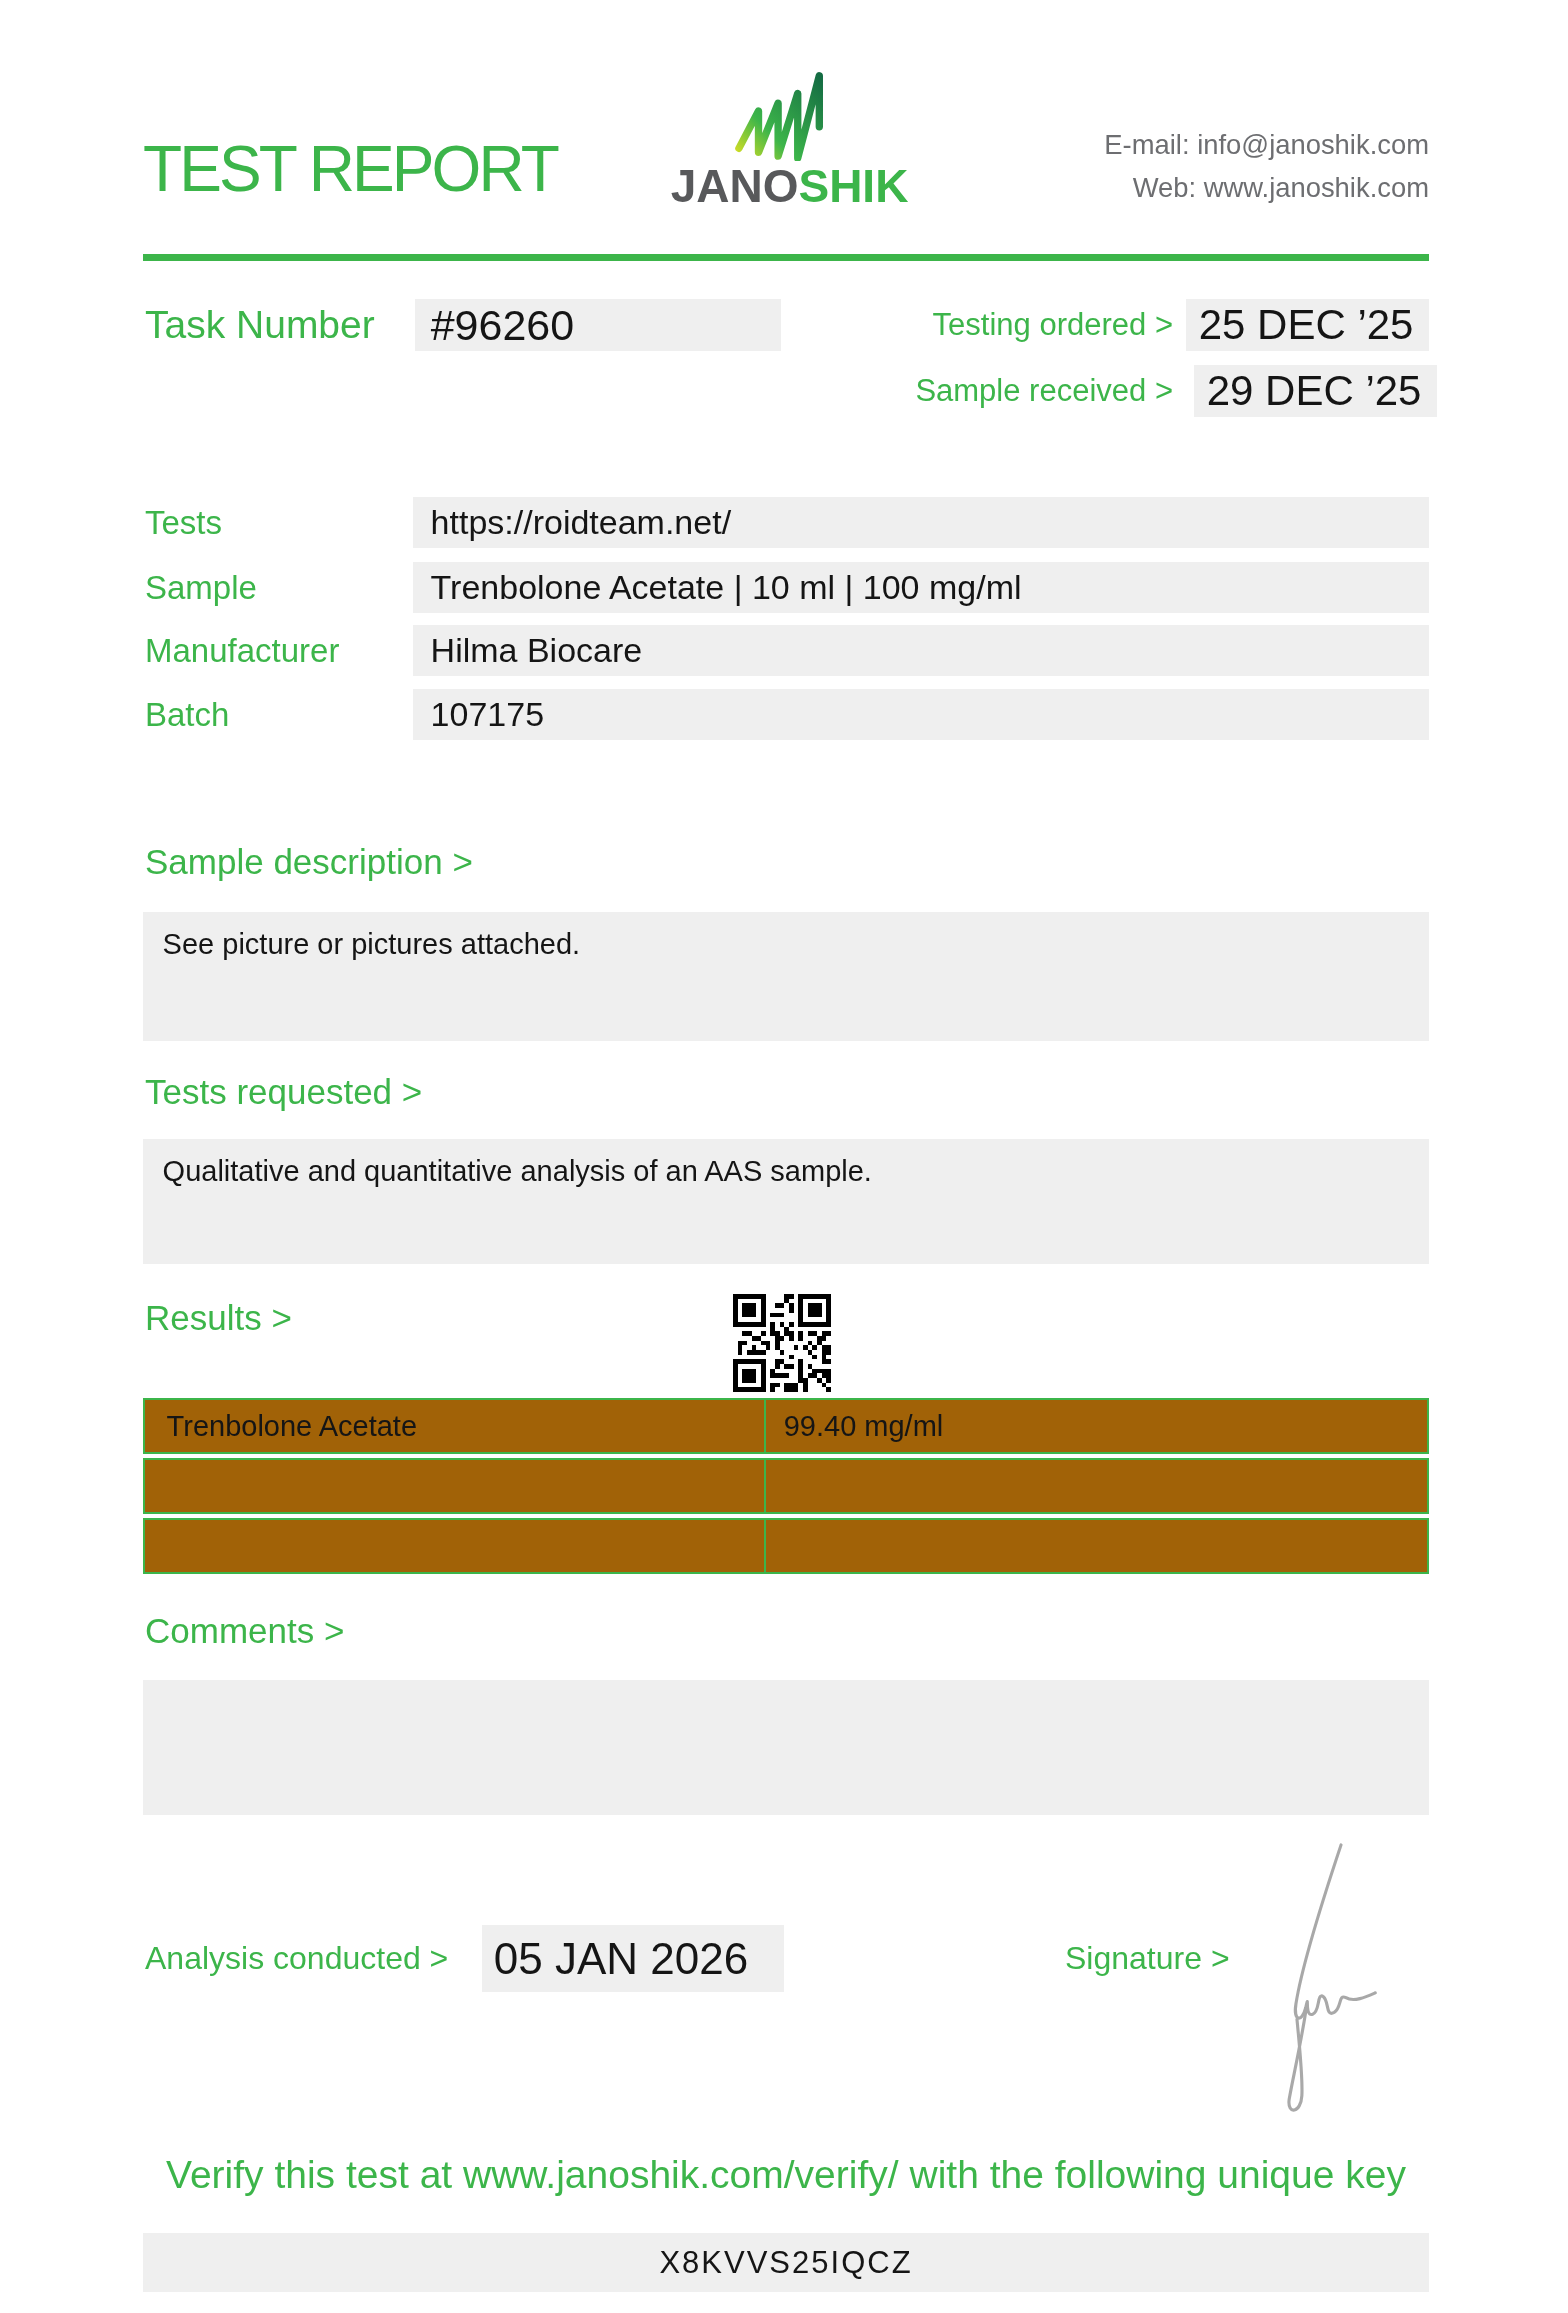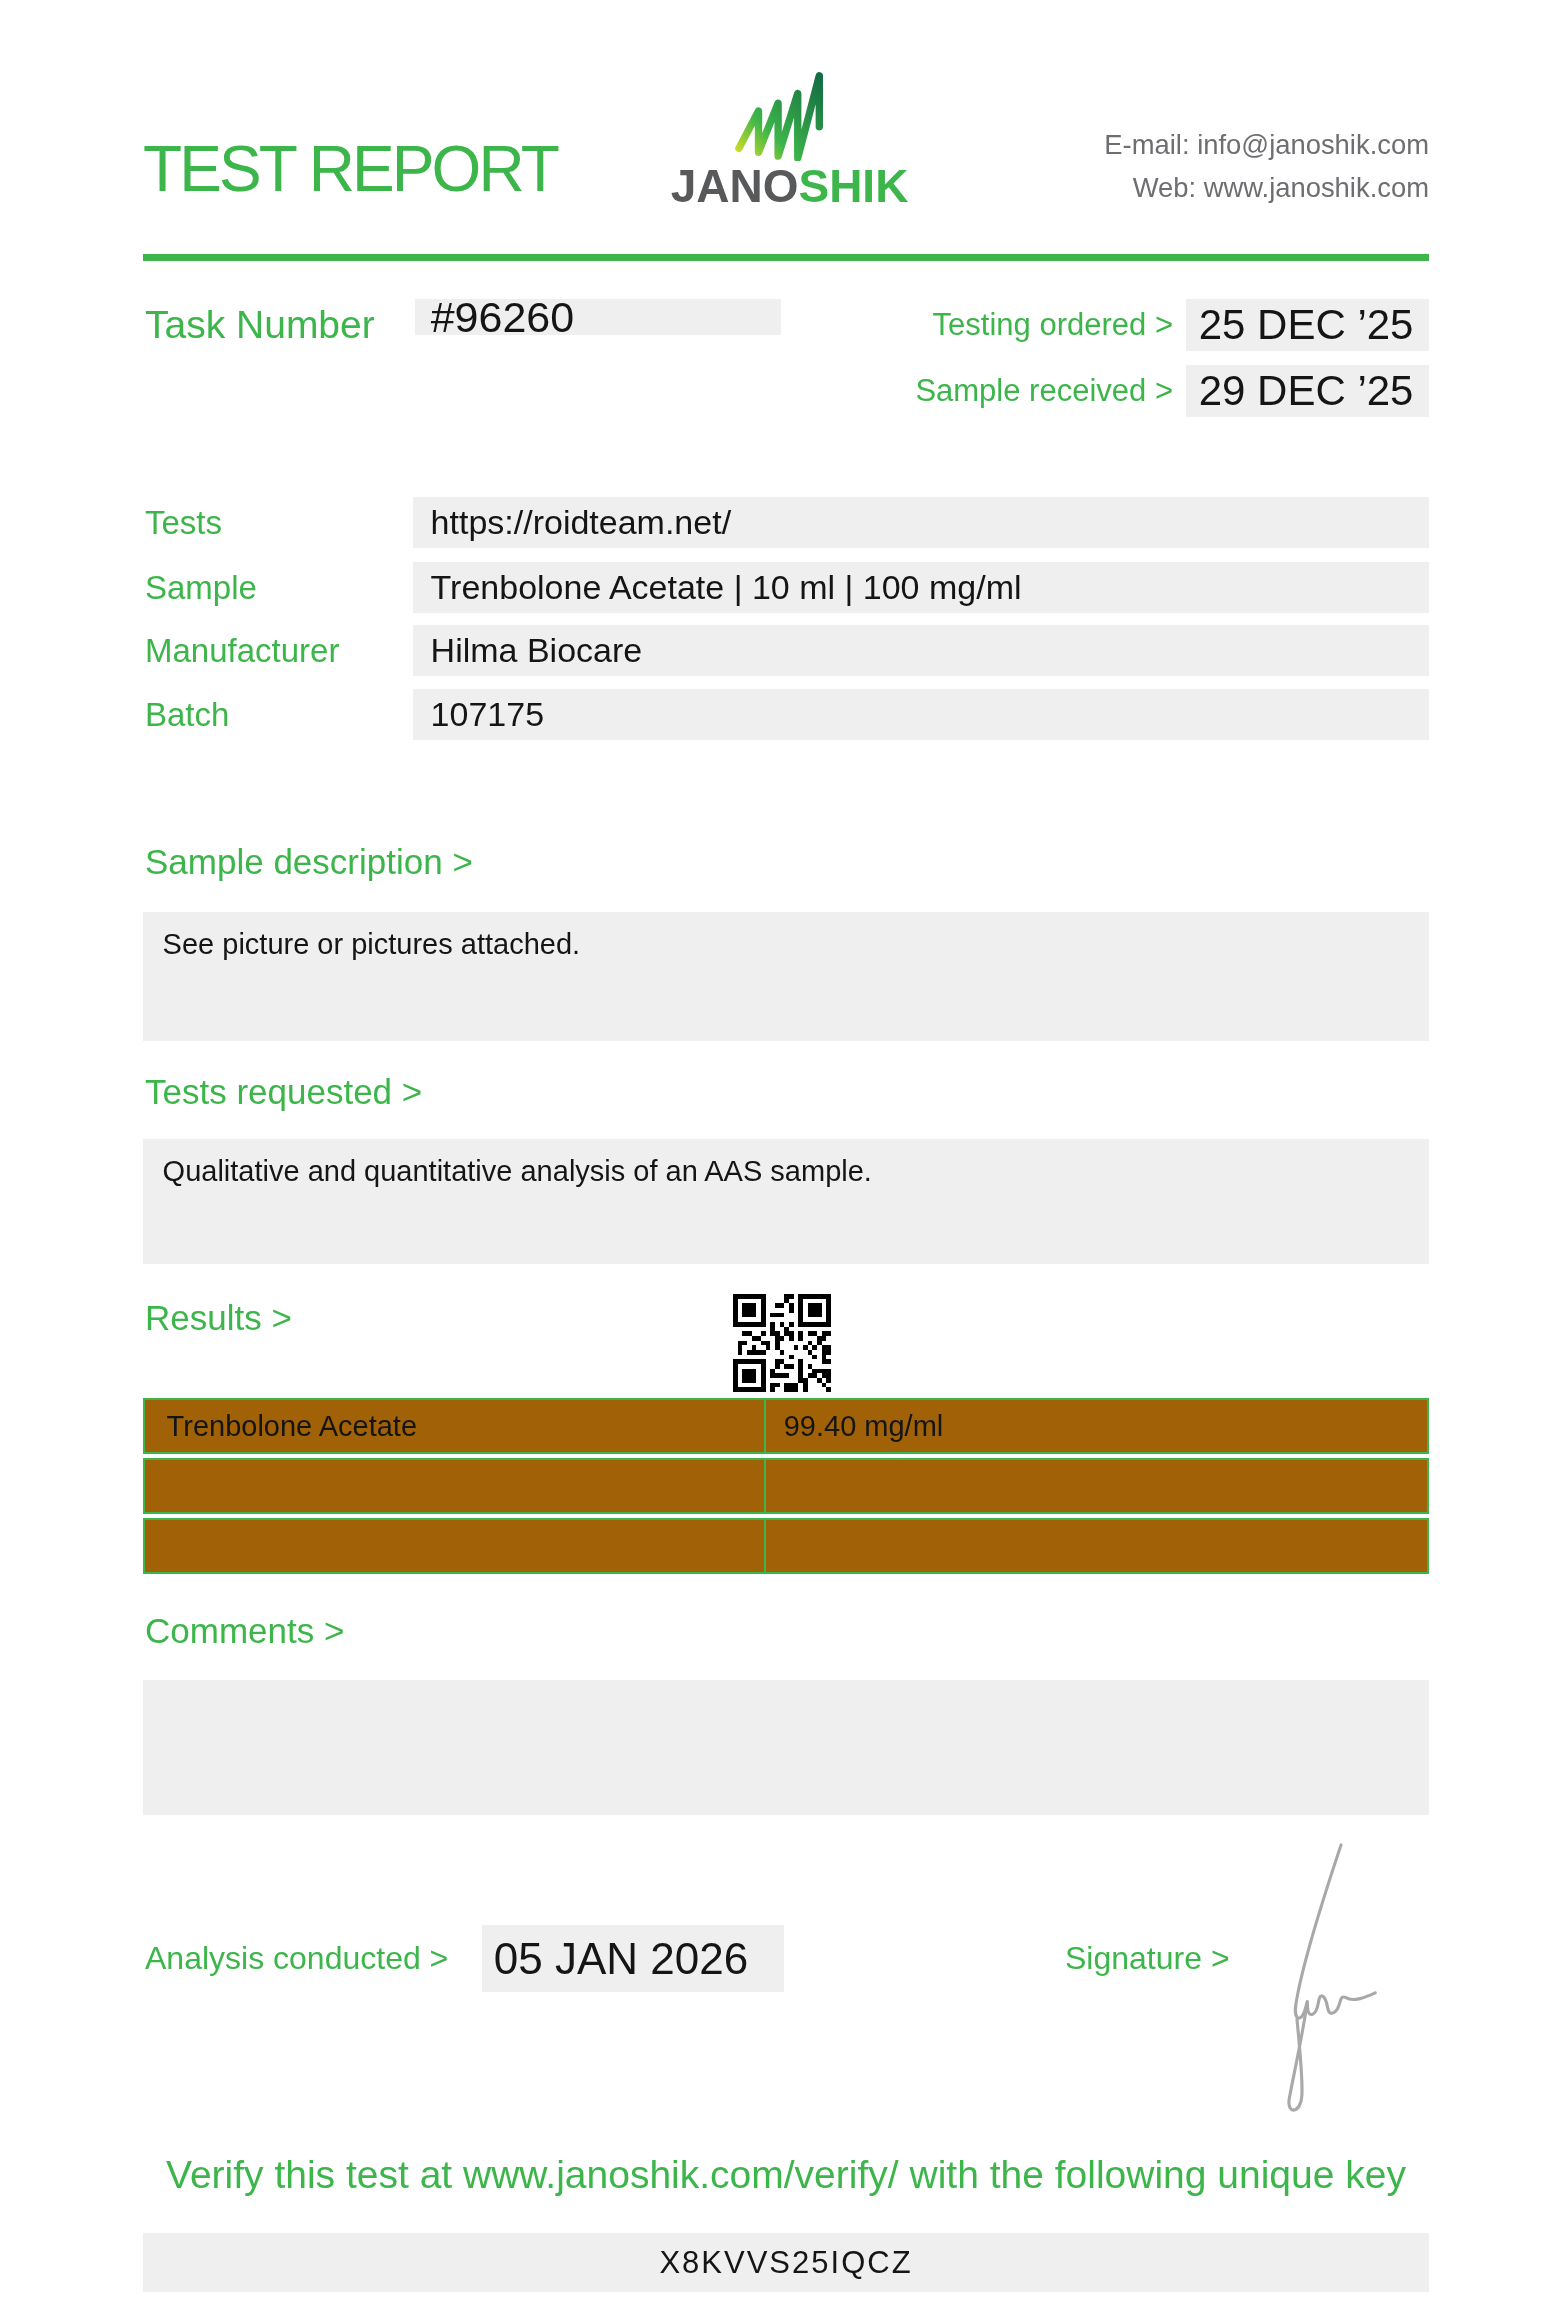--- a/index.html
+++ b/index.html
@@ -21,27 +21,27 @@
 
   .logo-icon{left:733px;top:69px;width:102px;height:92px;}
   .logo-word{left:667px;top:163px;width:245px;text-align:center;font-size:46px;font-weight:700;letter-spacing:0;color:var(--logo-gray);line-height:1;}
   .logo-word .shik{color:var(--green);text-align:center;}
 
   .contact{right:139px;top:123px;text-align:right;font-size:27.4px;color:var(--gray);line-height:43px;margin-left:36px;}
 
   .rule{left:143px;top:254px;width:1286px;height:6.9px;background:var(--green);}
 
   .task-label{left:145px;top:299px;font-size:39px;line-height:52px;color:var(--green);}
-  .task-box{left:415px;top:299px;width:366px;height:36px;font-size:43px;font-weight:500;padding-left:15.7px;}
+  .task-box{left:415px;top:299px;width:366px;height:52px;font-size:43px;font-weight:500;padding-left:15.7px;}
   .side-label{width:310px;left:863px;text-align:right;font-size:31px;line-height:52px;color:var(--green);}
   .to-label{top:299px;}
   .sr-label{top:365px;}
   .date-box{left:1186px;width:243px;height:52px;font-size:42px;font-weight:500;padding-left:12.7px;}
   .to-box{top:299px;}
-  .sr-box{top:365px;}
+  .sr-box{top:365px;margin-left:8px;}
 
   .info-label{left:145px;font-size:33px;line-height:51px;color:var(--green);}
   .info-box{left:413px;width:1016px;height:51px;font-size:34px;padding-left:17.6px;}
 
   .sec-heading{left:145px;font-size:35px;color:var(--green);line-height:1.1;}
   .body-box{left:143px;width:1286px;font-size:29px;color:var(--ink);padding:15.7px 19.6px;display:block;}
 
   .qr{left:733px;top:1294px;width:98px;height:98px;}
 
   .results-table{left:143px;top:1398px;width:1286px;}

